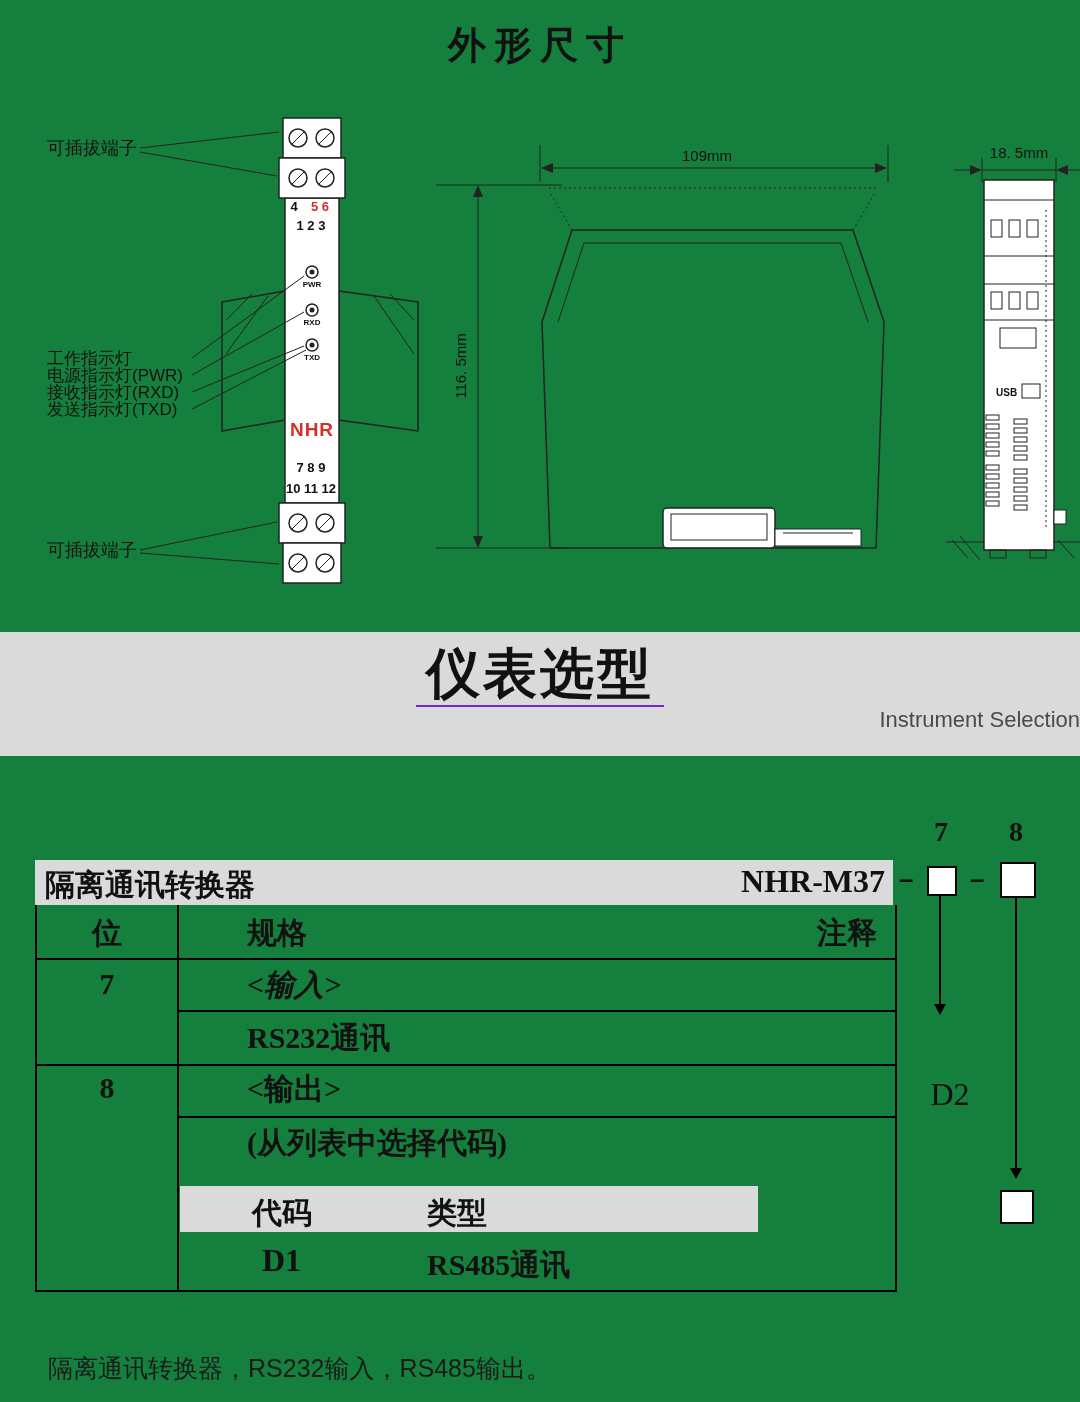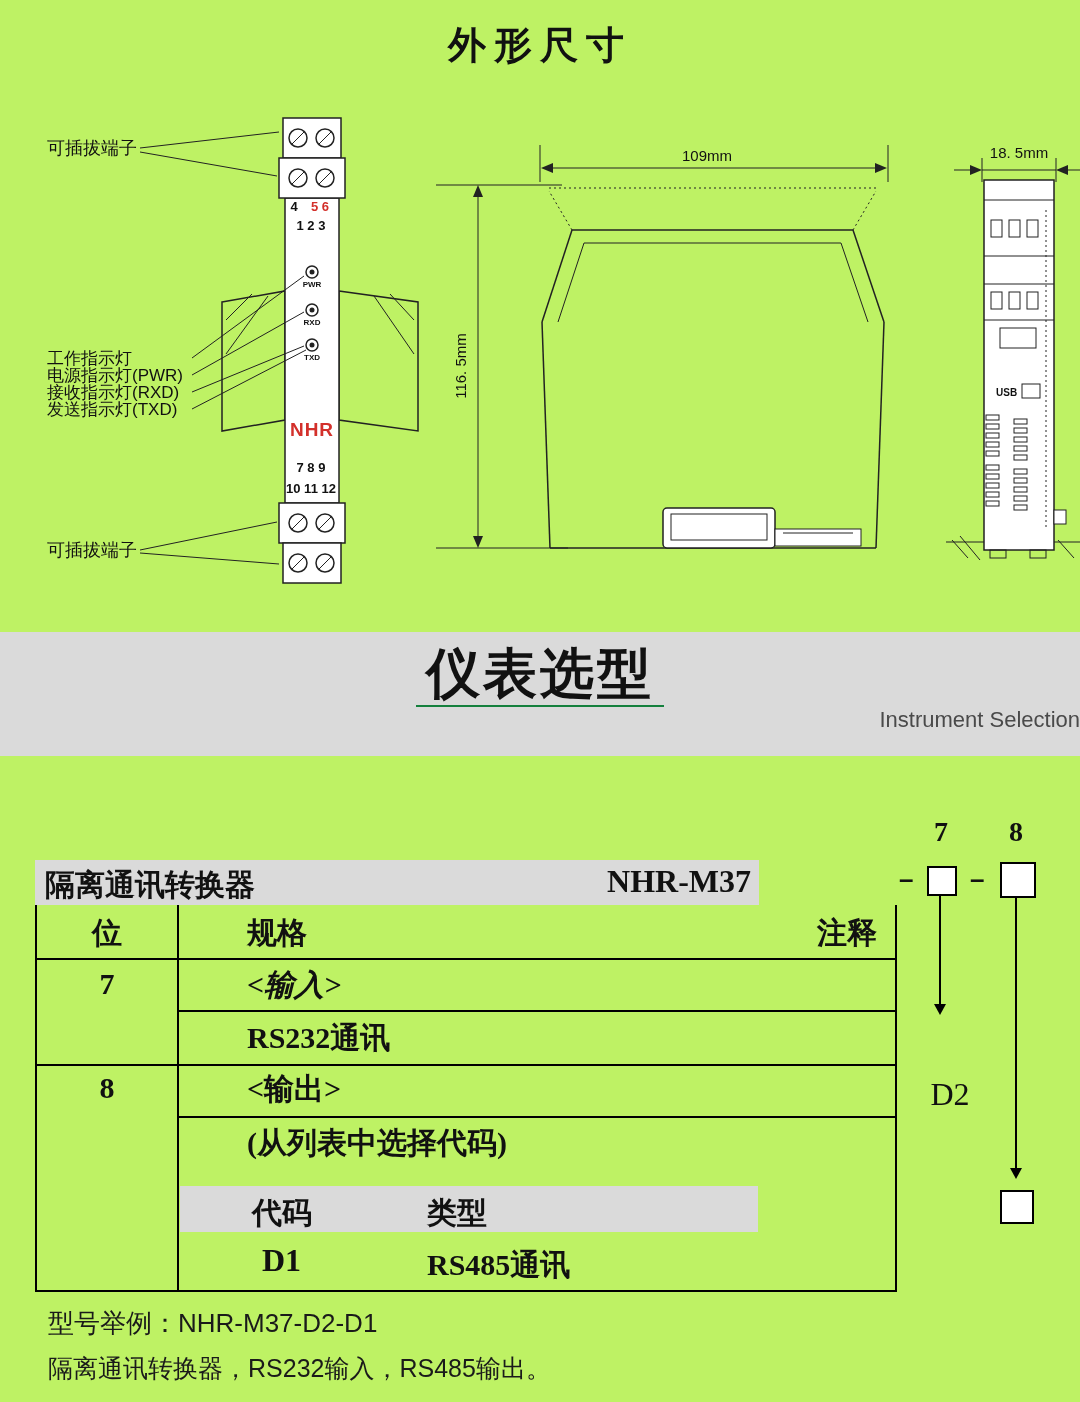--- a/index.html
+++ b/index.html
@@ -1,31 +1,31 @@
 <!DOCTYPE html>
 <html><head>
 <meta charset="utf-8">
 <style>
   html,body{margin:0;padding:0;background:#fff;}
-  #page{position:relative;width:1080px;height:1402px;background:#bef264;overflow:hidden;
+  #page{position:relative;width:1080px;height:1402px;background:#15803d;overflow:hidden;
         font-family:"Liberation Sans",sans-serif;color:#111;}
   .abs{position:absolute;}
   .serif{font-family:"Liberation Serif",serif;}
   .hline{position:absolute;height:2px;background:#000;}
   .vline{position:absolute;width:2px;background:#000;}
   .box{position:absolute;border:2px solid #000;background:#fff;}
   .tri-down{position:absolute;width:0;height:0;border-left:6px solid transparent;
             border-right:6px solid transparent;border-top:11px solid #000;}
   #dim-title{top:20px;left:0;width:1080px;text-align:center;font-size:38px;font-weight:bold;letter-spacing:8px;}
   #banner{top:632px;left:0;width:1080px;height:124px;background:#dadada;text-align:center;}
   #banner-title{display:inline-block;margin-top:12px;font-size:54px;font-weight:bold;letter-spacing:3px;
-                border-bottom:2px solid #15803d;padding:0 10px 2px 10px;line-height:1.1;}
+                border-bottom:2px solid #6d28d9;padding:0 10px 2px 10px;line-height:1.1;}
   #banner-sub{font-size:22px;color:#4a4a4a;margin-top:0;text-align:right;}
   .digit{position:absolute;text-align:center;font-family:"Liberation Serif",serif;font-weight:bold;font-size:28px;}
-  #product-bar{position:absolute;left:35px;top:860px;width:724px;height:45px;background:#dadada;}
+  #product-bar{position:absolute;left:35px;top:860px;width:858px;height:45px;background:#dadada;}
   #product-name{position:absolute;left:10px;top:5px;font-size:30px;font-weight:bold;}
   #model-code{position:absolute;right:8px;top:3px;font-size:32px;font-weight:bold;}
   .dash{position:absolute;font-size:26px;font-weight:bold;}
   #sel-table{position:absolute;left:35px;top:905px;width:858px;height:385px;
              border-left:2px solid #000;border-right:2px solid #000;border-bottom:2px solid #000;}
   .cell{position:absolute;font-family:"Liberation Serif",serif;font-weight:bold;font-size:30px;white-space:nowrap;}
   #graybar2{position:absolute;left:143px;top:281px;width:578px;height:46px;background:#dadada;}
   .example{position:absolute;left:48px;font-size:26px;color:#1a1a1a;}
 </style>
 </head>
@@ -244,16 +244,15 @@
     <div class="cell" style="left:0;top:166px;width:140px;text-align:center;">8</div>
     <div class="cell" style="left:210px;top:164px;">&lt;输出&gt;</div>
     <div class="cell" style="left:210px;top:218px;">(从列表中选择代码)</div>
 
     <div class="cell" style="left:215px;top:288px;">代码</div>
     <div class="cell" style="left:390px;top:288px;">类型</div>
     <div class="cell" style="left:225px;top:337px;font-size:32px;">D1</div>
     <div class="cell" style="left:390px;top:340px;">RS485通讯</div>
   </div>
 
-  <div class="example" style="top:1306px;">型号举例：NHR-M37-D2-D1</div>
   <div class="example" style="top:1352px;font-size:25px;">隔离通讯转换器，RS232输入，RS485输出。</div>
 
 </div>
 
 </body></html>

